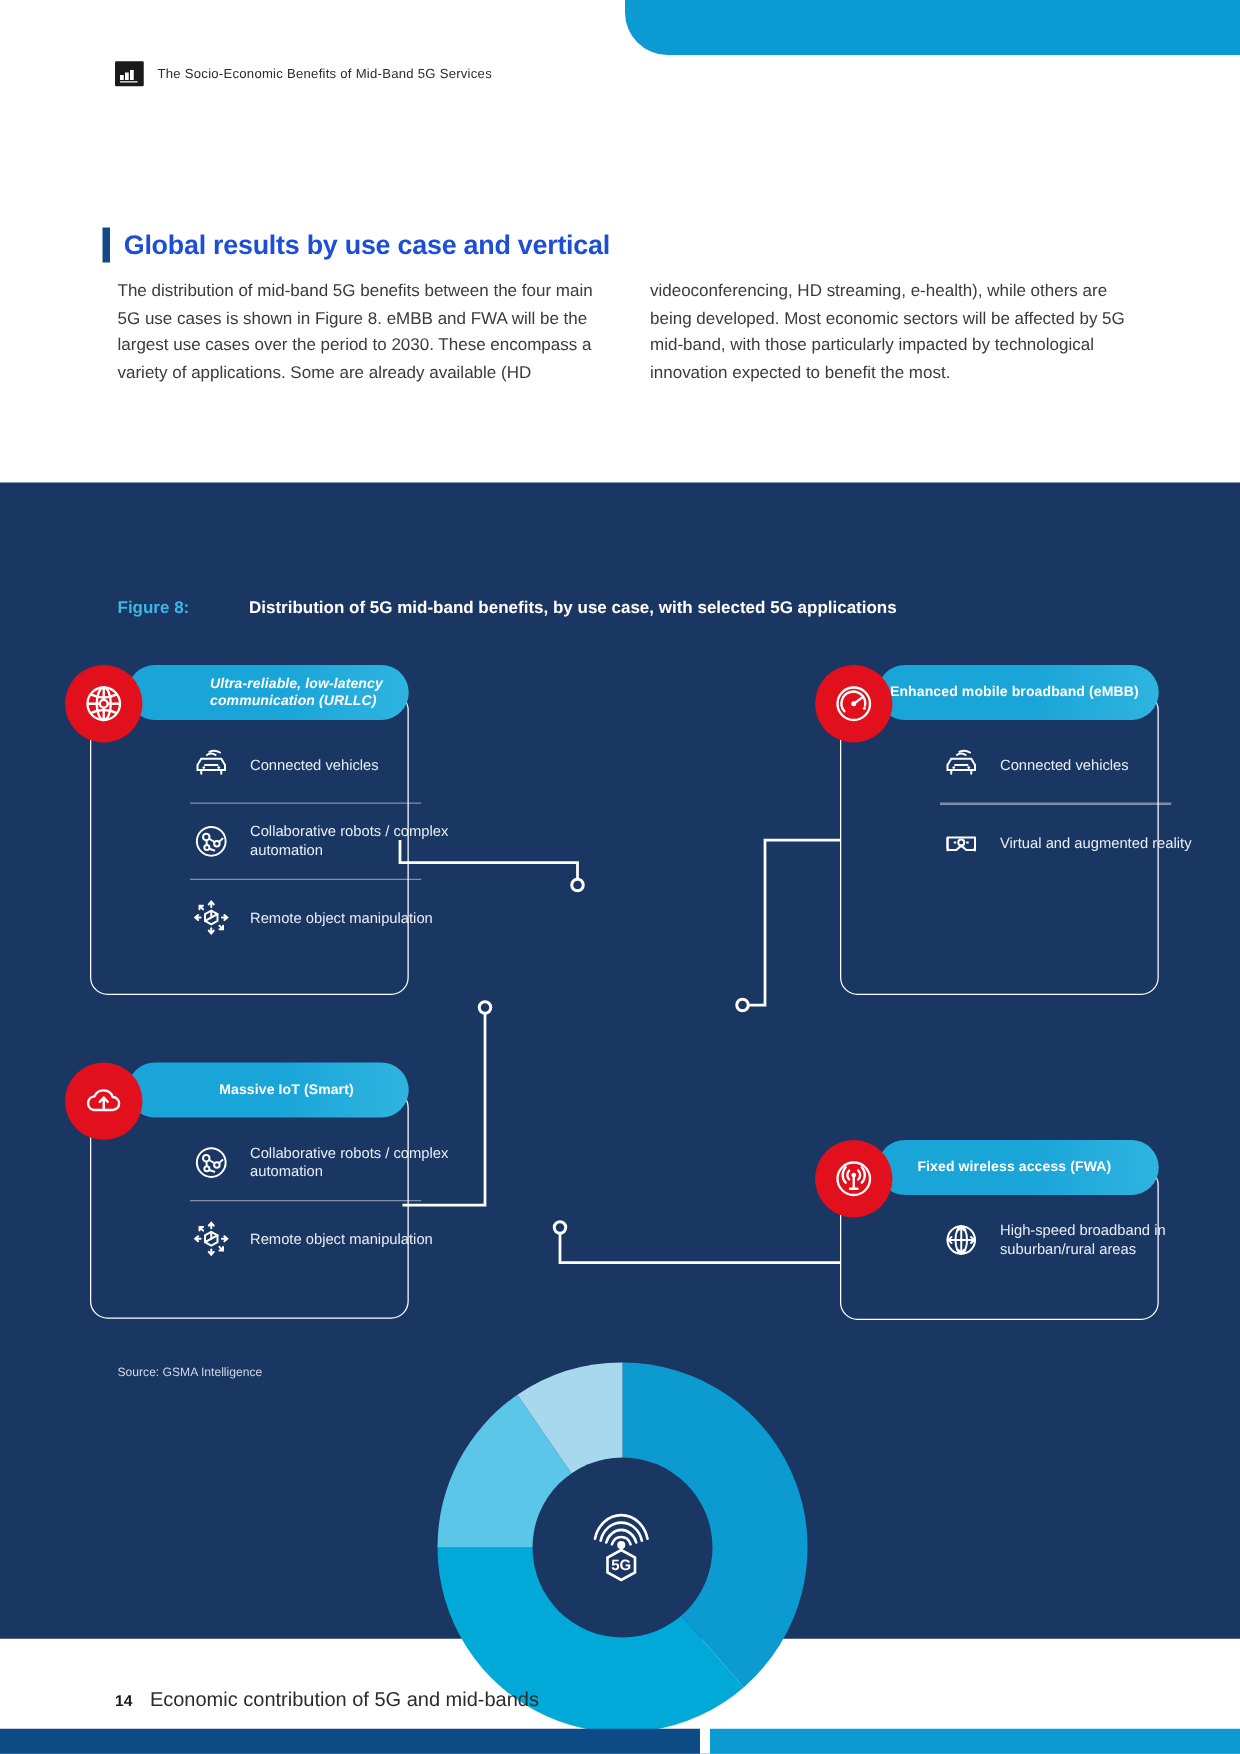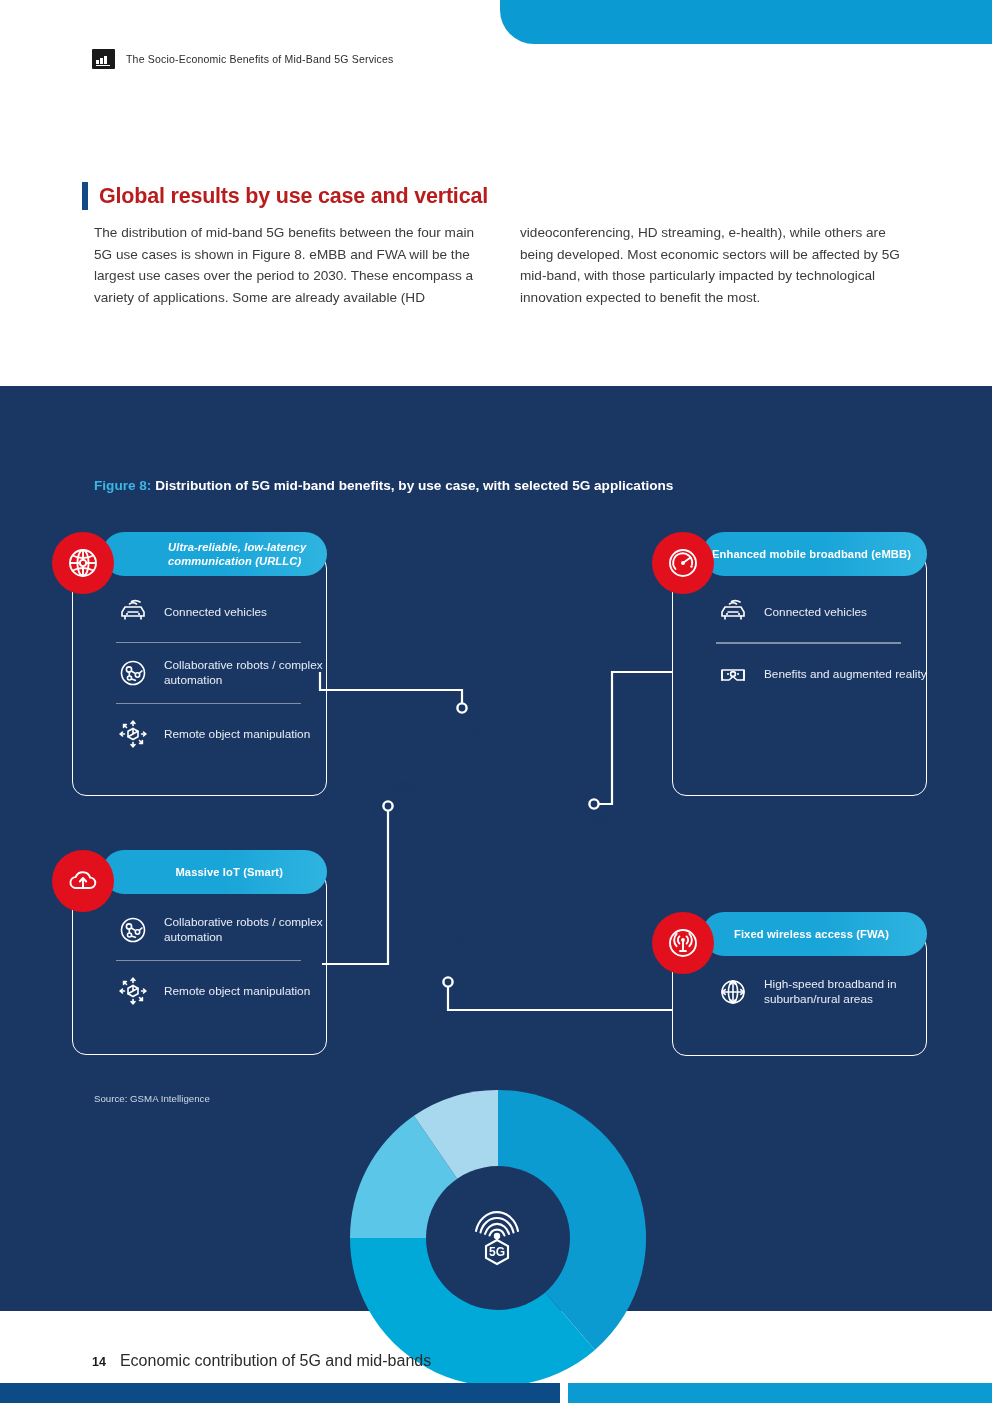--- a/index.html
+++ b/index.html
@@ -26,36 +26,36 @@
   .run-logo .b1{left:4px;bottom:5px;width:3px;height:4px;}
   .run-logo .b2{left:8px;bottom:5px;width:3px;height:6px;}
   .run-logo .b3{left:12px;bottom:5px;width:3px;height:8px;}
   .run-logo .b4{left:4px;bottom:3px;width:14px;height:1px;}
   .run-title{font-size:10.5px;color:#2b2b2b;letter-spacing:.2px;}
 
   
   .sec-head{position:absolute;left:82px;top:182px;display:flex;align-items:stretch;}
   .sec-rule{width:6px;background:#134a86;margin-right:11px;}
   .sec-title{
-    font-size:21.5px;font-weight:bold;color:#b91c1c;letter-spacing:-.2px;
+    font-size:21.5px;font-weight:bold;color:#1d4ed8;letter-spacing:-.2px;
     line-height:28px;
   }
 
   
   .intro{position:absolute;left:94px;top:222px;width:810px;display:flex;gap:42px;}
   .intro .col{width:384px;font-size:13.6px;line-height:21.5px;color:#3b3b3b;}
 
   
   .figure-panel{
     position:absolute;left:0;top:386px;width:992px;height:925px;background:#1a3663;
   }
 
   .fig-caption{position:absolute;left:94px;top:92px;font-size:13.6px;font-weight:bold;white-space:nowrap;}
   .fig-caption .fignum{color:#3cb6e3;}
-  .fig-caption .figtext{color:#ffffff;}
+  .fig-caption .figtext{color:#ffffff;margin-left:44px;}
 
   .fig-source{position:absolute;left:94px;top:707px;font-size:9.7px;color:#cfd9e8;}
 
   
   .connectors{position:absolute;left:0;top:0;width:992px;height:925px;}
 
   
   .card{position:absolute;}
   .card-body{
     position:absolute;left:20px;top:22px;
@@ -73,21 +73,21 @@
   .card-head-label{
     font-size:11.2px;font-weight:bold;color:#ffffff;line-height:14px;letter-spacing:.1px;
   }
   .card-head-label.ta-right{text-align:right;}
   .badge{
     position:absolute;left:0;top:0;width:62px;height:62px;border-radius:50%;
     background:#e2101d;display:flex;align-items:center;justify-content:center;z-index:3;
   }
   .badge svg{display:block;}
 
-  .items{position:absolute;left:0;top:50px;right:0;}
+  .items{position:absolute;left:0;top:50px;right:0;padding-left:36px;}
   .item{display:flex;align-items:center;gap:14px;padding:0 0 0 44px;height:60px;box-sizing:border-box;}
   .item-sep{height:1px;background:rgba(255,255,255,.45);margin:0 26px 0 44px;}
   .item-icon{width:34px;height:34px;flex:0 0 34px;display:flex;align-items:center;justify-content:center;}
   .item-label{font-size:11.8px;line-height:15px;color:#e9eef6;}
 
   
   .donut-wrap{position:absolute;left:340px;top:694px;width:316px;height:316px;}
   .pct{position:absolute;font-size:17.5px;font-weight:bold;color:#1a3663;}
 
   .center-5g{position:absolute;left:447px;top:801px;width:100px;height:100px;display:flex;align-items:center;justify-content:center;}
@@ -284,21 +284,21 @@
       <div class="item-sep"></div>
       <div class="item">
         <span class="item-icon">
           <svg width="30" height="30" viewBox="0 0 30 30" fill="none" stroke="#fff" stroke-width="1.6" stroke-linejoin="round">
             <path d="M4 11 L26 11 L26 19 A2 2 0 0 1 24 21 L19 21 L15 17.5 L11 21 L6 21 A2 2 0 0 1 4 19 Z"></path>
             <path d="M4 11 L4 22 M26 11 L26 22"></path>
             <circle cx="15" cy="15" r="2.4"></circle>
             <path d="M9 15 L11 15 M19 15 L21 15"></path>
           </svg>
         </span>
-        <span class="item-label">Benefits and augmented reality</span>
+        <span class="item-label">Virtual and augmented reality</span>
       </div>
     </div>
   </div>
 
   <div class="card" style="left:52px;top:464px;width:275px;height:205px;">
     <div class="card-body" style="width:255px;height:183px;"></div>
     <div class="card-head right-align" style="left:50px;width:225px;">
       <div class="card-head-label ta-right" style="padding-right:28px;">Massive IoT (Smart)</div>
     </div>
     <div class="badge">

